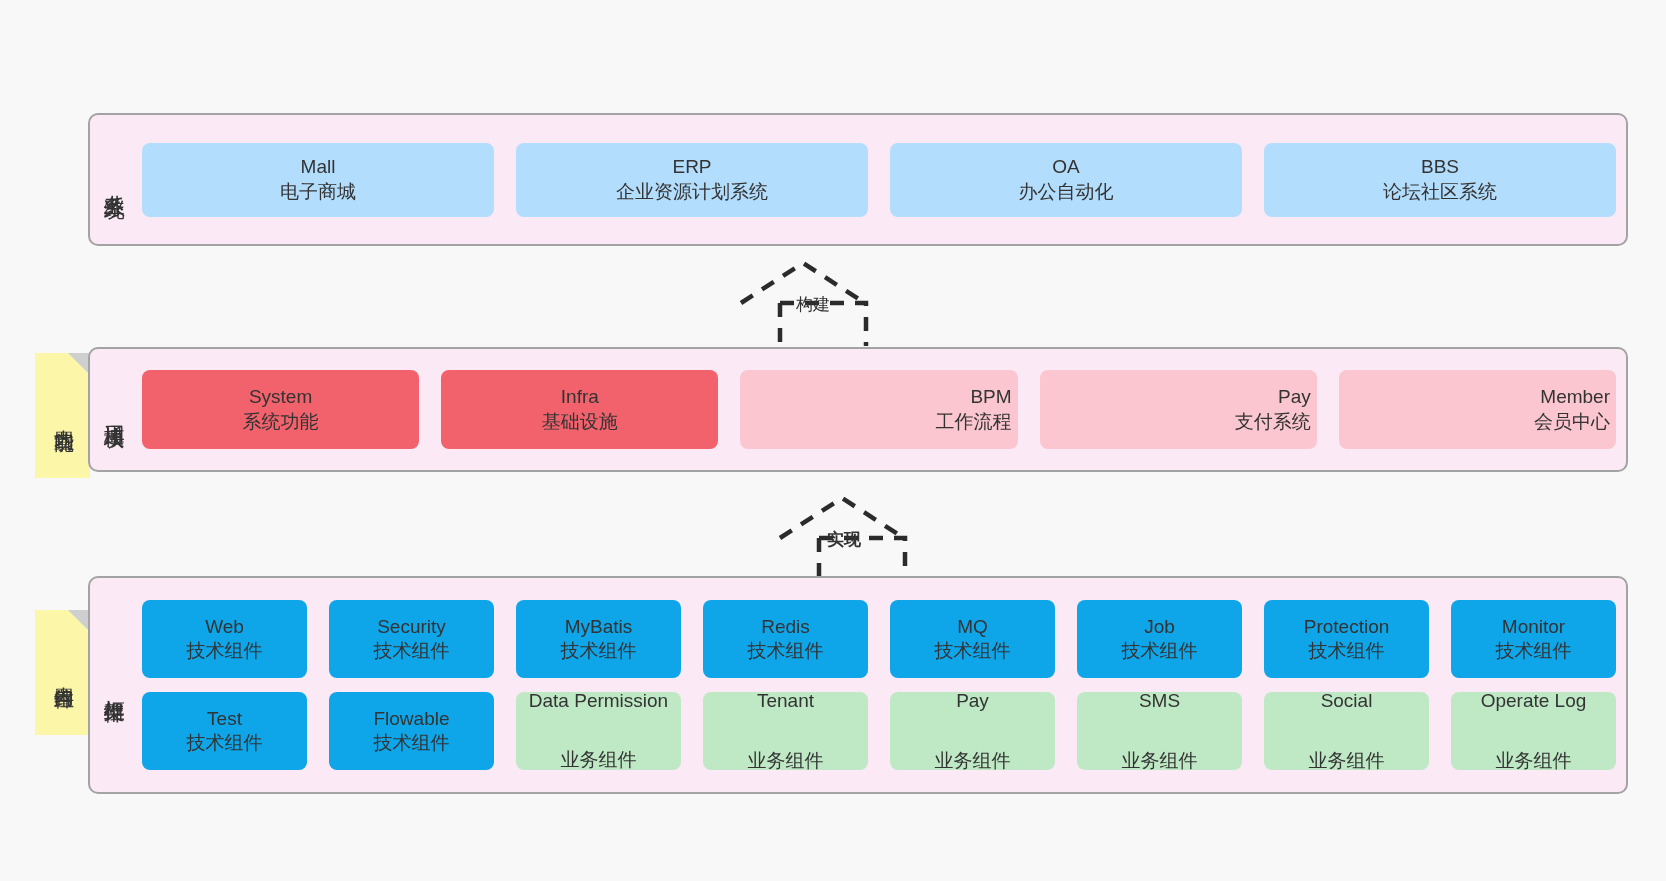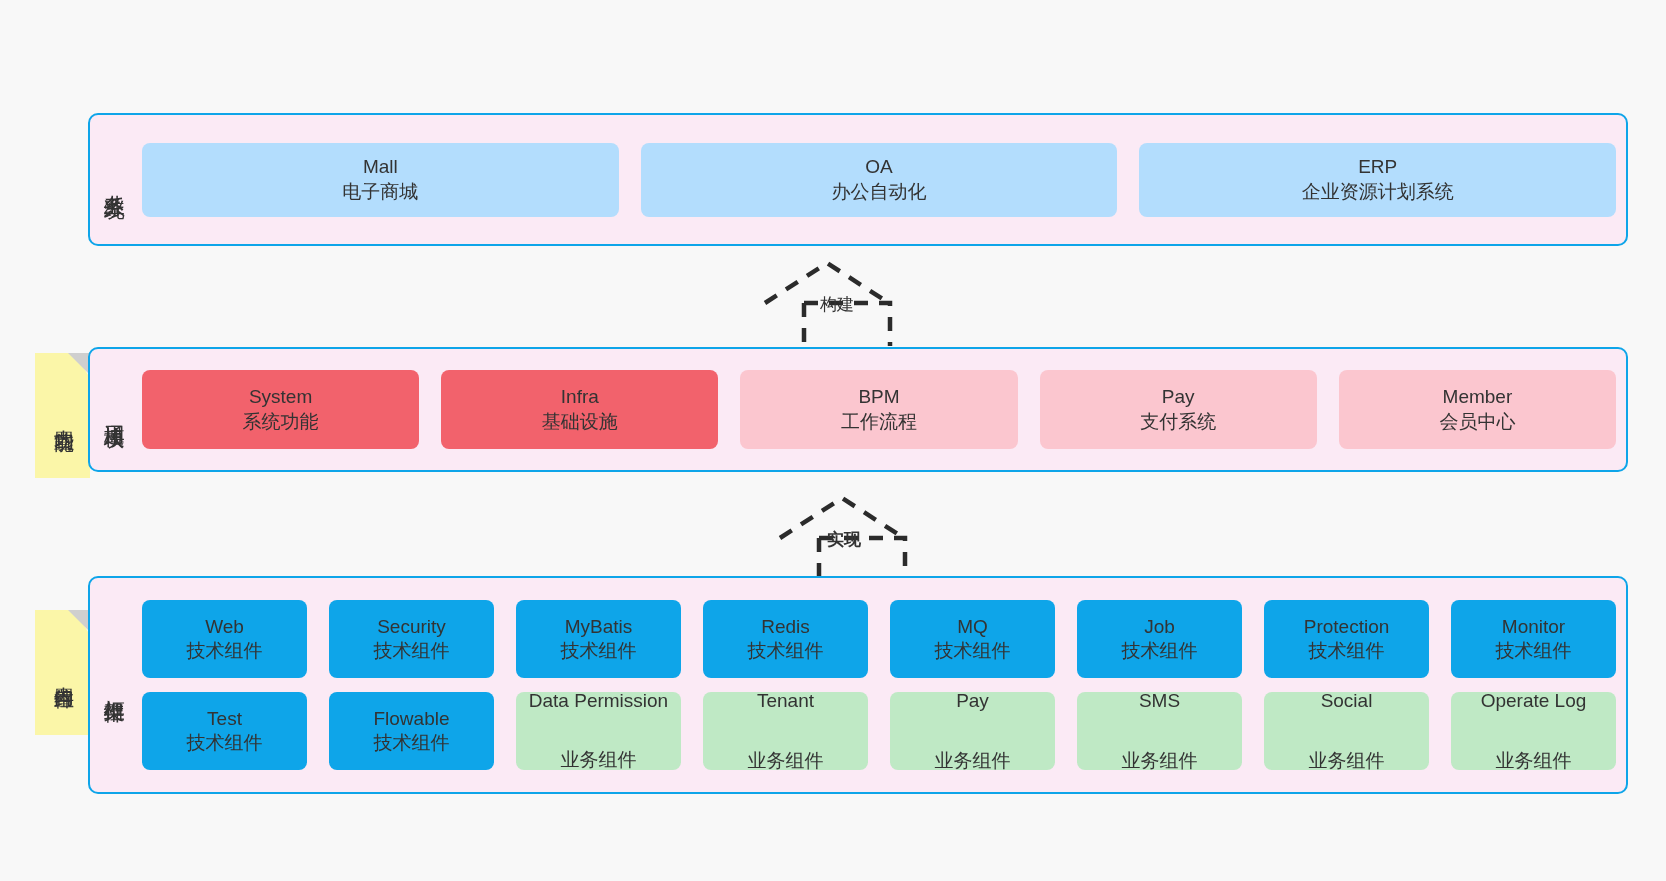--- a/index.html
+++ b/index.html
@@ -10,21 +10,21 @@
     color:#333333;
     overflow:hidden;
     position:relative;
   }
   #canvas{position:absolute;left:0;top:0;width:1666px;height:881px;}
 
   
   .layer{
     position:absolute;
     background:#fbeaf5;
-    border:2px solid #0ea5e9;
+    border:2px solid #a3a3a3;
     border-radius:10px;
     box-sizing:border-box;
     display:flex;
     align-items:stretch;
   }
   .layer-title{
     width:48px;
     flex:0 0 48px;
     display:flex;
     align-items:center;
@@ -67,21 +67,21 @@
   .cell .ln{display:block;white-space:pre;}
 
   
   #layer1 .cell{height:74px;background:#b3ddfd;}
   #layer1{left:88px;top:113px;width:1540px;height:133px;}
 
   
   #layer2{left:88px;top:347px;width:1540px;height:125px;}
   #layer2 .cell{height:79px;}
   .c-strong-red{background:#f2626c;}
-  .c-light-red{background:#fbc6cf;}
+  .c-light-red{background:#fbc6cf;align-items:flex-end;}
 
   
   #layer3{left:88px;top:576px;width:1540px;height:218px;}
   #layer3 .cell{height:78px;}
   .c-strong-green{background:#0ea5e9;}
   .c-light-green{background:#bfe9c5;gap:36px;}
 
   
   .note{
     position:absolute;
@@ -129,32 +129,36 @@
 
   <div class="layer" id="layer1">
     <div class="layer-title">业务系统</div>
     <div class="layer-body">
       <div class="row">
         <div class="cell">
           <span class="ln">Mall</span>
           <span class="ln">电子商城</span>
         </div>
         <div class="cell">
+          <span class="ln">ERP</span>
+          <span class="ln">企业资源计划系统</span>
+        </div>
+        <div class="cell">
           <span class="ln">OA</span>
           <span class="ln">办公自动化</span>
         </div>
         <div class="cell">
-          <span class="ln">ERP</span>
-          <span class="ln">企业资源计划系统</span>
+          <span class="ln">BBS</span>
+          <span class="ln">论坛社区系统</span>
         </div>
       </div>
     </div>
   </div>
 
-  <div class="arrow-wrap" id="arrow1" style="left:760px;top:258px;width:180px;height:90px;">
+  <div class="arrow-wrap" id="arrow1" style="left:736px;top:258px;width:180px;height:90px;">
     <svg class="arrow" width="180" height="90" viewBox="0 0 180 90" aria-hidden="true">
 
       <path d="M 5 45 L 67 5 L 129 45" fill="none" stroke="#2b2b2b" stroke-width="4.5" stroke-dasharray="14 11" stroke-linecap="butt"></path>
 
       <path d="M 44 45 L 130 45 L 130 88 M 44 45 L 44 88" fill="none" stroke="#2b2b2b" stroke-width="4.5" stroke-dasharray="14 11" stroke-linecap="butt"></path>
     </svg>
     <span class="arrow-label" style="left:60px;top:35px;">构建</span>
   </div>
 
   <div class="note" id="note1">内置功能</div>

